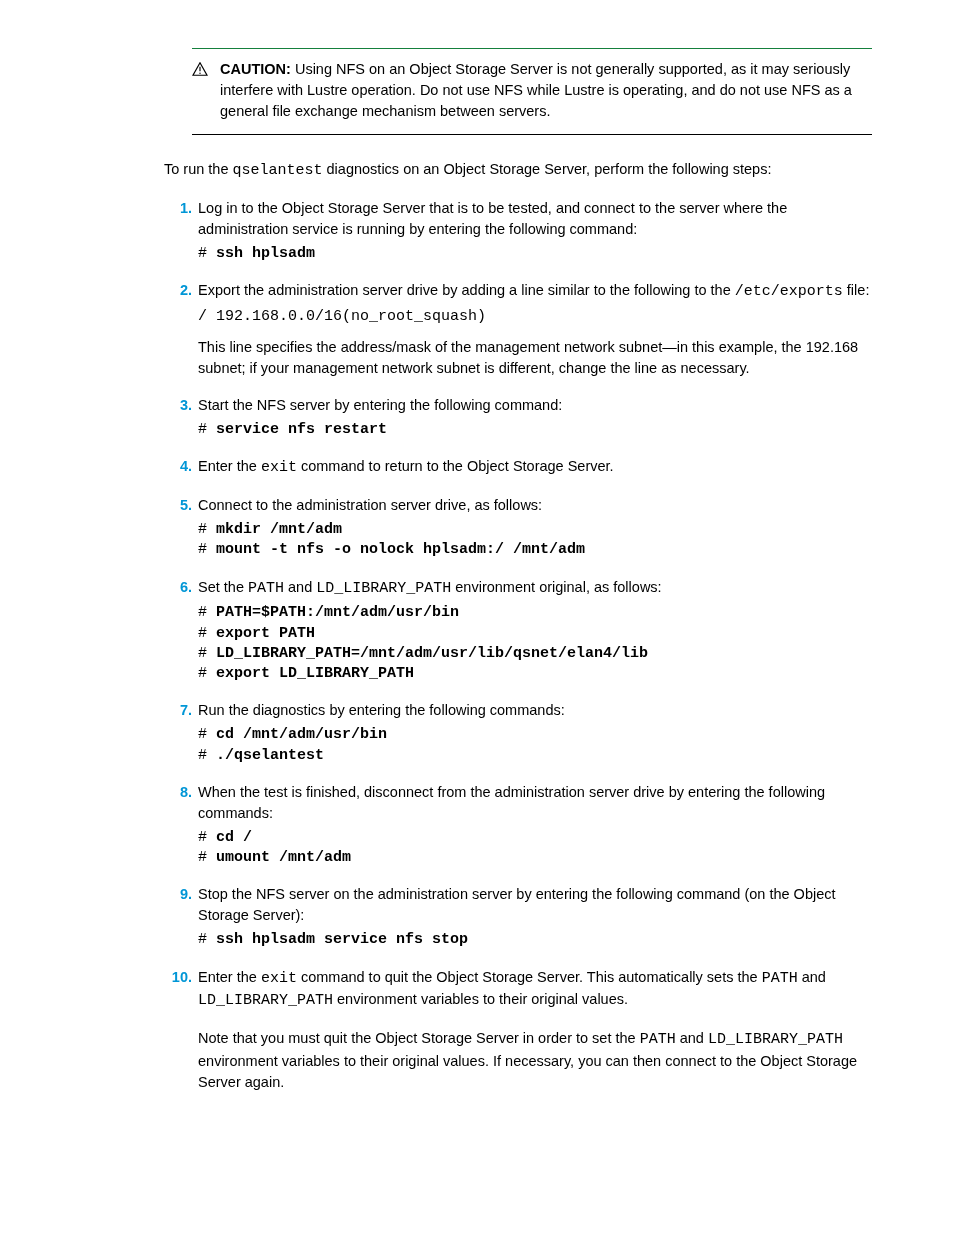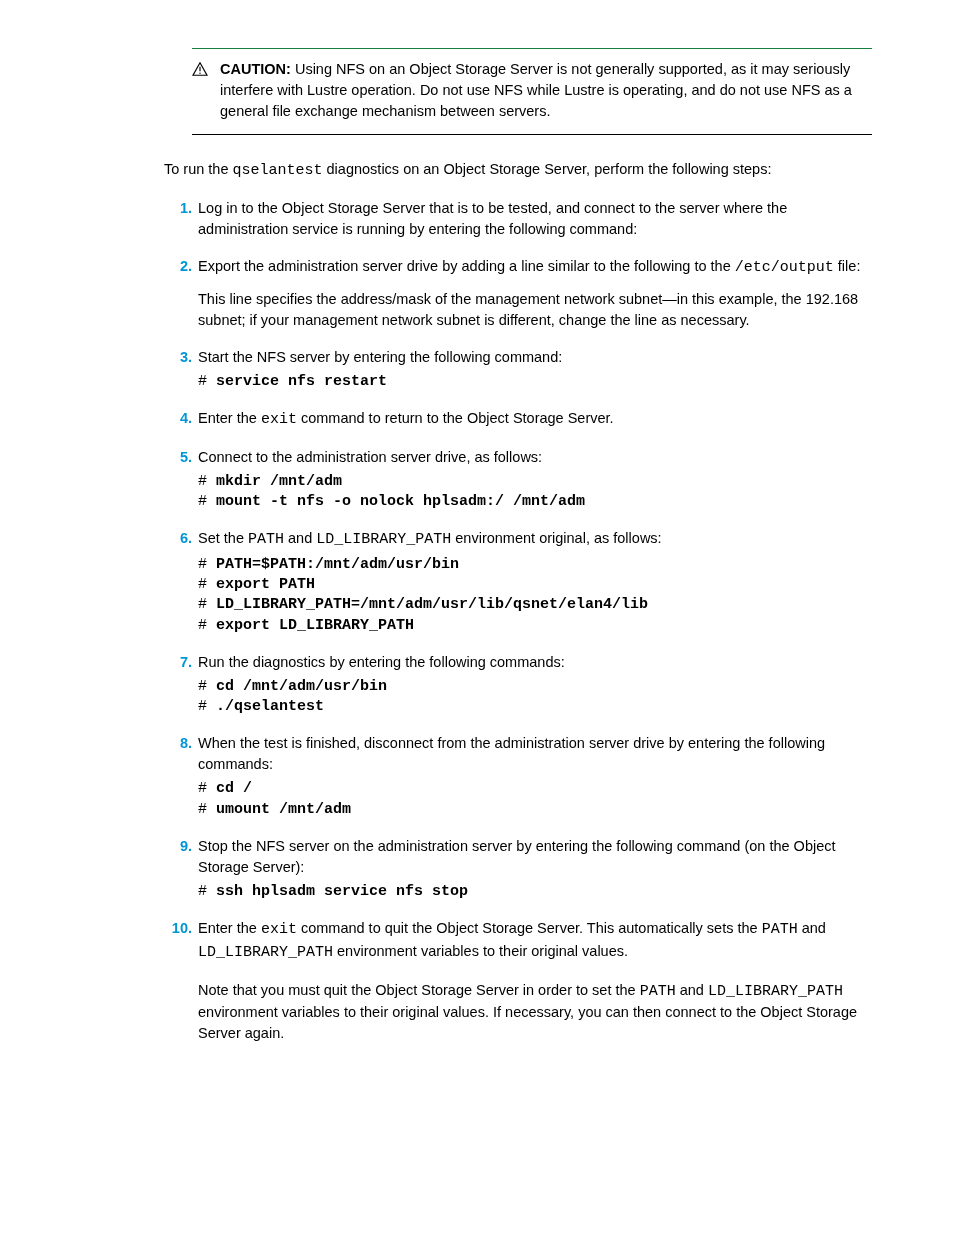--- a/index.html
+++ b/index.html
@@ -85,28 +85,30 @@
 
 <p class="intro">
   <span>To run the </span><span class="code">qselantest</span><span> diagnostics on an Object Storage Server, perform the following steps:</span>
 </p>
 
 <ol class="steps">
 
   <li>
     <div class="step-body">
       <p>Log in to the Object Storage Server that is to be tested, and connect to the server where the administration service is running by entering the following command:</p>
+      <pre class="code"><span># </span><span class="bold">ssh hplsadm</span></pre>
     </div>
   </li>
 
   <li>
     <div class="step-body">
       <p>
-        <span>Export the administration server drive by adding a line similar to the following to the </span><span class="code">/etc/output</span><span> file:</span>
+        <span>Export the administration server drive by adding a line similar to the following to the </span><span class="code">/etc/exports</span><span> file:</span>
       </p>
+      <pre class="code"><span>/ 192.168.0.0/16(no_root_squash)</span></pre>
       <p>This line specifies the address/mask of the management network subnet—in this example, the 192.168 subnet; if your management network subnet is different, change the line as necessary.</p>
     </div>
   </li>
 
   <li>
     <div class="step-body">
       <p>Start the NFS server by entering the following command:</p>
       <pre class="code"><span># </span><span class="bold">service nfs restart</span></pre>
     </div>
   </li>

